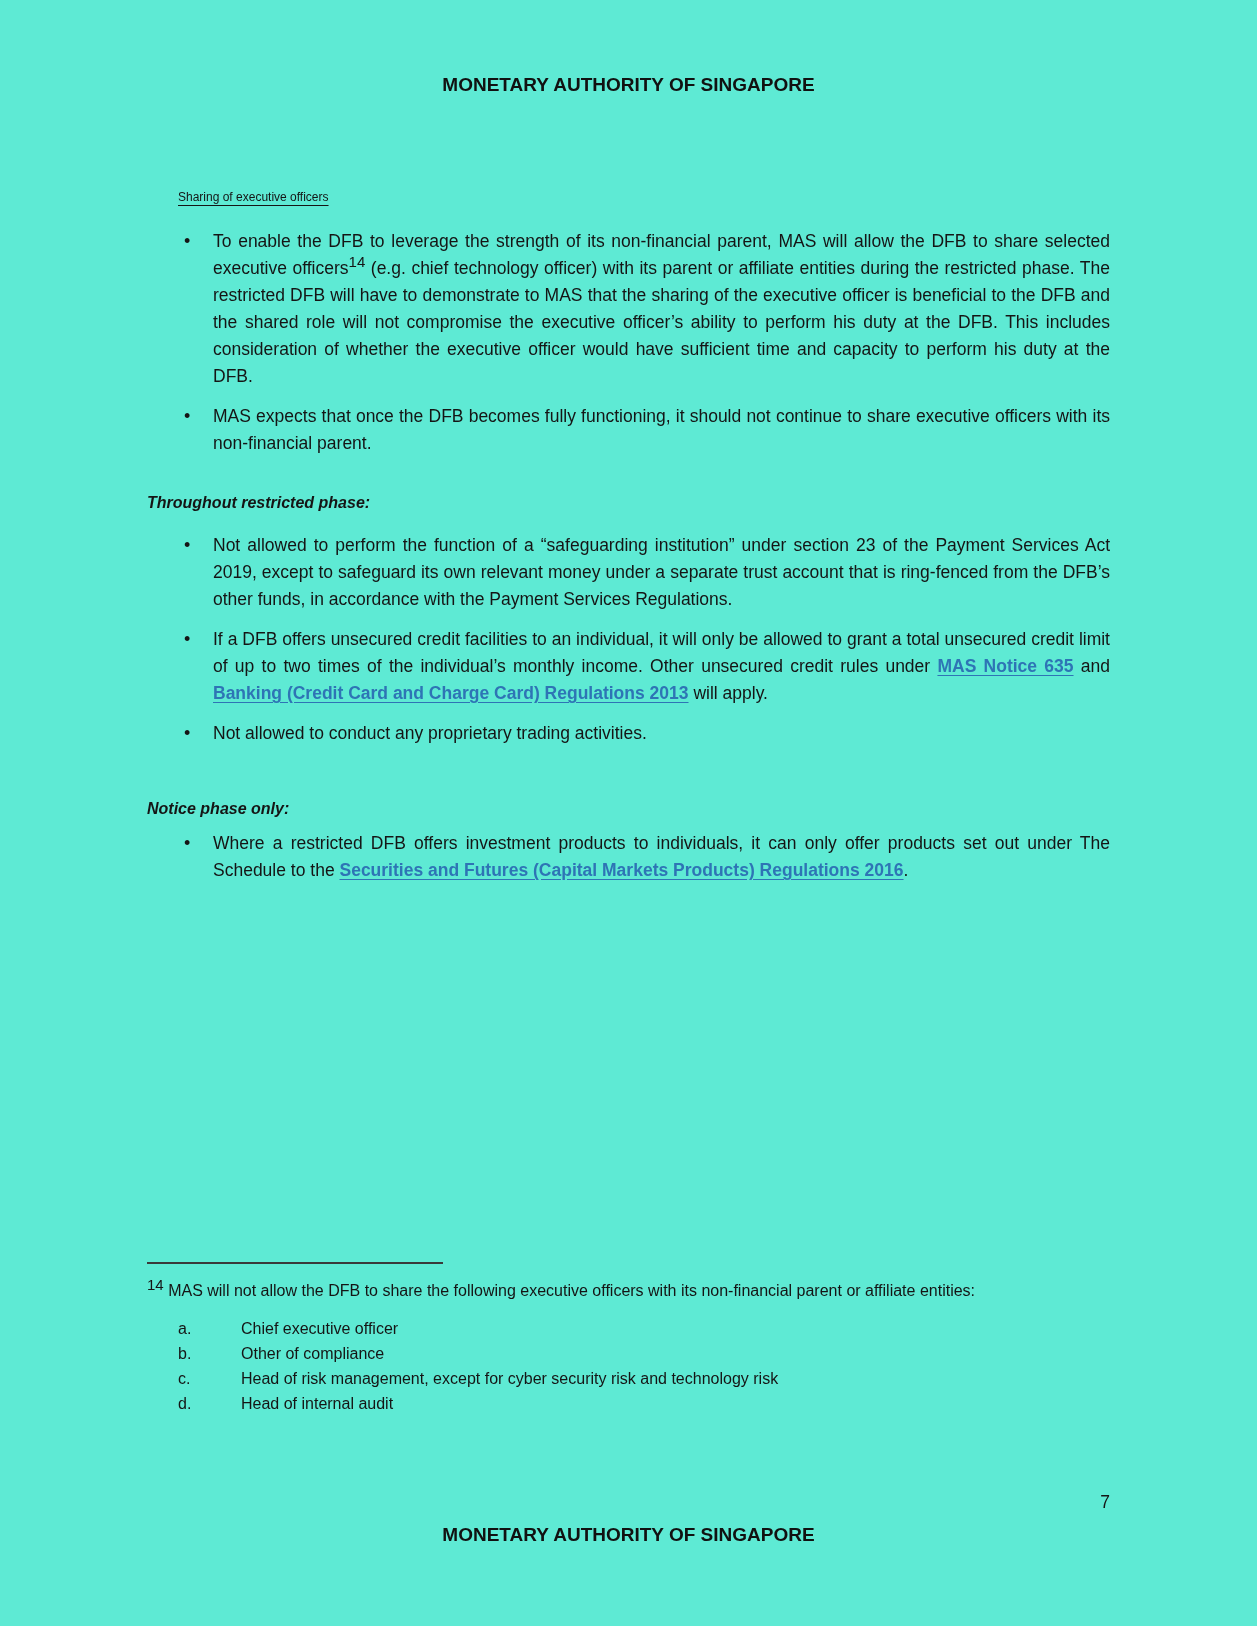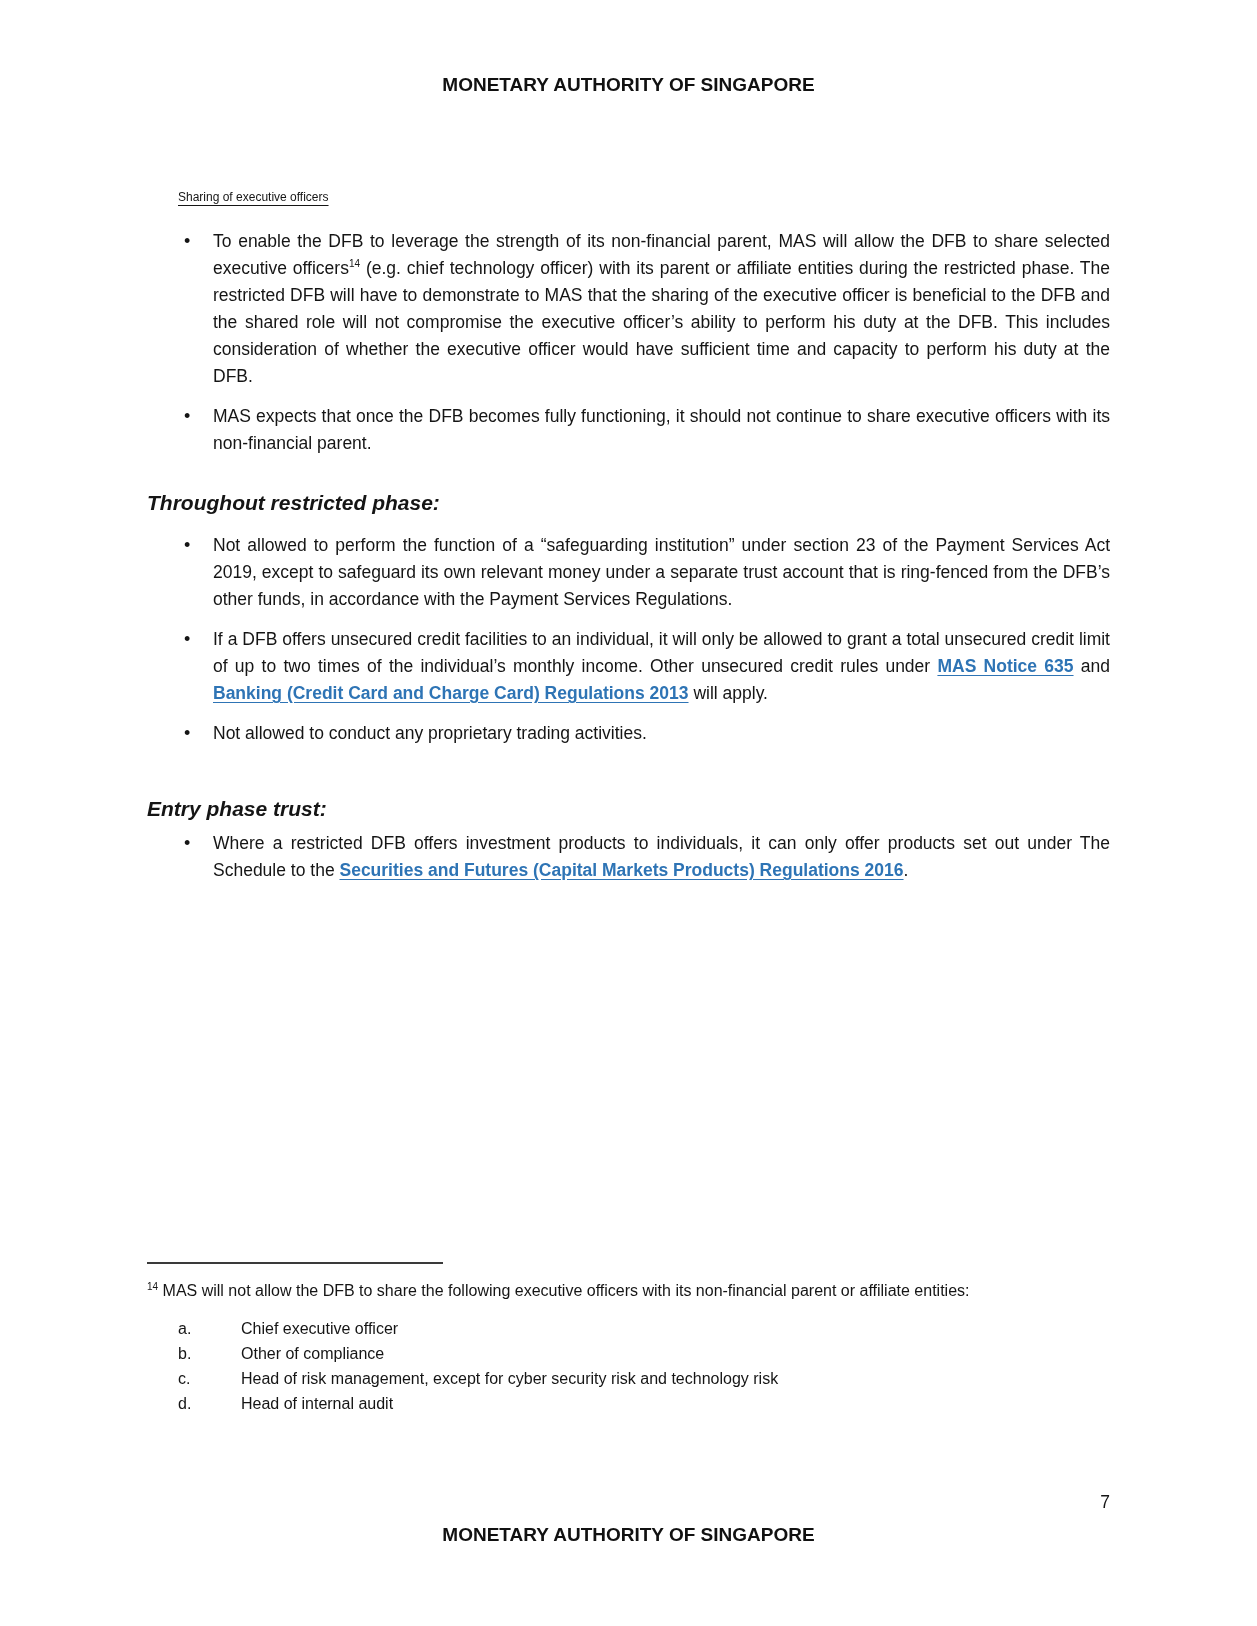--- a/index.html
+++ b/index.html
@@ -1,21 +1,21 @@
 <!DOCTYPE html>
 <html><head>
 <meta charset="utf-8">
 <style>
   html, body { margin: 0; padding: 0; background: #e8e8e8; }
   .page {
     position: relative;
     width: 1257px;
     height: 1626px;
     margin: 0 auto;
-    background: #ffffff;
+    background: #5eead4;
     font-family: "Liberation Sans", sans-serif;
     color: #151515;
     overflow: hidden;
   }
   .running-header {
     position: absolute;
     top: 74px; left: 0; right: 0;
     text-align: center;
     font-size: 19px;
     font-weight: bold;
@@ -59,29 +59,29 @@
     text-align: justify;
   }
   .bullet::before {
     content: "\2022";
     position: absolute;
     left: 37px;
     top: 0;
     font-size: 18px;
   }
   .phase-heading {
-    font-size: 21px;
+    font-size: 16px;
     font-weight: bold;
     font-style: italic;
     margin: 32px 0 16px 0;
     line-height: 27px;
   }
   .phase-heading.entry { margin-top: 48px; margin-bottom: 8px; }
   sup.fn-ref, sup.fn-marker {
-    font-size: 10px;
+    font-size: 15px;
     line-height: 0;
     vertical-align: super;
   }
   .doc-link {
     color: #2E74B5;
     text-decoration: underline;
     text-underline-offset: 3px;
     cursor: pointer;
     font-weight: bold;
   }
@@ -129,21 +129,21 @@
     </ul>
 
     <div class="phase-heading">Throughout restricted phase:</div>
 
     <ul class="bullets">
       <li class="bullet"><span>Not allowed to perform the function of a “safeguarding institution” under section 23 of the Payment Services Act 2019, except to safeguard its own relevant money under a separate trust account that is ring-fenced from the DFB’s other funds, in accordance with the Payment Services Regulations.</span></li>
       <li class="bullet"><span>If a DFB offers unsecured credit facilities to an individual, it will only be allowed to grant a total unsecured credit limit of up to two times of the individual’s monthly income. Other unsecured credit rules under </span><a class="doc-link">MAS Notice 635</a><span> and </span><a class="doc-link">Banking (Credit Card and Charge Card) Regulations 2013</a><span> will apply.</span></li>
       <li class="bullet"><span>Not allowed to conduct any proprietary trading activities.</span></li>
     </ul>
 
-    <div class="phase-heading entry">Entry phase trust:</div>
+    <div class="phase-heading entry">Notice phase only:</div>
 
     <ul class="bullets">
       <li class="bullet"><span>Where a restricted DFB offers investment products to individuals, it can only offer products set out under The Schedule to the </span><a class="doc-link">Securities and Futures (Capital Markets Products) Regulations 2016</a><span>.</span></li>
     </ul>
 
   </div>
 
   <div class="footnote-area">
     <div class="footnote-rule"></div>
     <p class="footnote-text"><sup class="fn-ref">14</sup><span> MAS will not allow the DFB to share the following executive officers with its non-financial parent or affiliate entities:</span></p>

